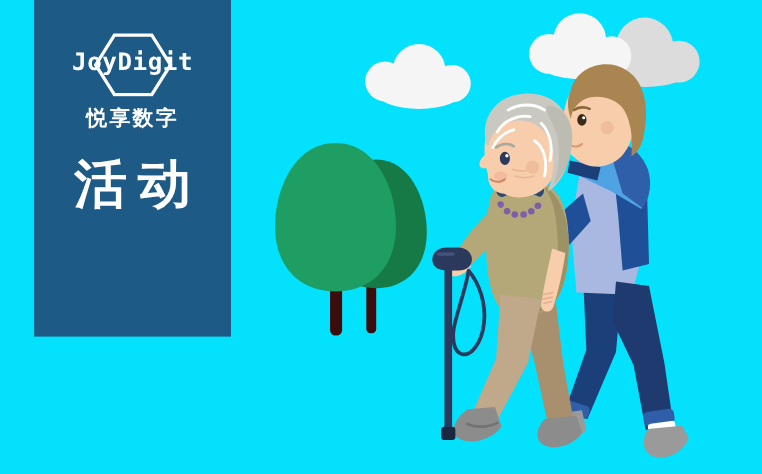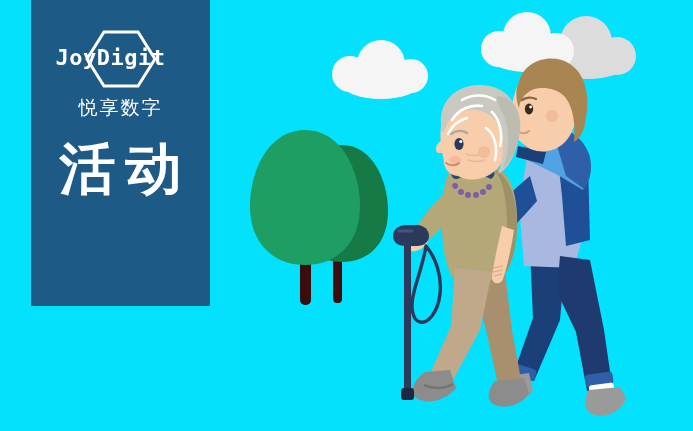--- a/index.html
+++ b/index.html
@@ -39,47 +39,47 @@
     width: 130px;
     height: 58px;
     margin: 0 auto;
   }
   .hexmark svg { position: absolute; left: 0; top: 0; }
   .logo-word {
     position: absolute;
     left: 0;
     top: 13px;
     width: 130px;
-    text-align: left;
+    text-align: center;
     color: #ffffff;
     font-family: "DejaVu Sans Mono", "Liberation Mono", monospace;
     font-size: 22px;
     font-weight: bold;
     letter-spacing: 0.5px;
     line-height: 30px;
     z-index: 3;
   }
   #brand-cn {
     margin-top: 7px;
     color: #ffffff;
     font-size: 19px;
-    font-weight: normal;
+    font-weight: bold;
     letter-spacing: 2px;
     text-align: center;
   }
   #title-block {
     position: absolute;
     left: 0;
     top: 136px;
     width: 179px;
     text-align: center;
   }
   .title-line {
     color: #ffffff;
-    font-size: 56px;
+    font-size: 48px;
     font-weight: bold;
     letter-spacing: 10px;
     line-height: 66px;
     text-indent: 10px;
   }
 
   
   #illustration {
     position: absolute;
     left: 0;

